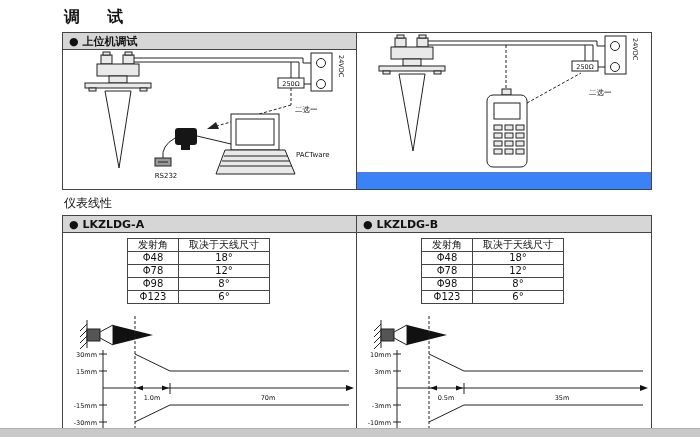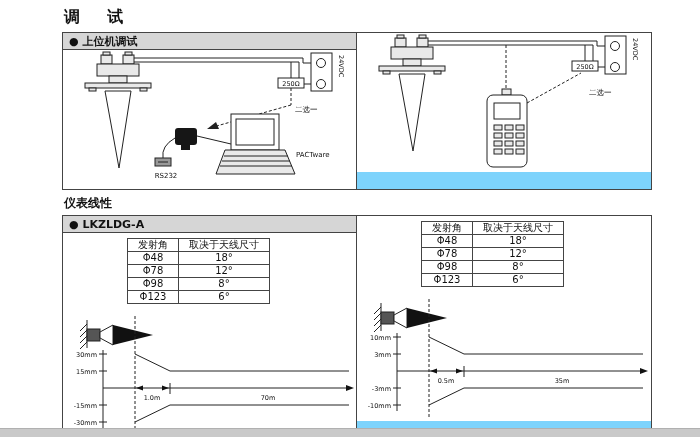--- a/index.html
+++ b/index.html
@@ -6,31 +6,31 @@
   html,body { width:700px; height:437px; }
   body {
     background:#fff;
     font-family:"DejaVu Sans","Liberation Sans",sans-serif;
     color:#111;
     position:relative;
     overflow:hidden;
   }
   .content { position:absolute; left:62px; top:5px; width:590px; }
   .doc-title { font-size:16px; font-weight:bold; white-space:pre; margin:2px 0 4px 2px; letter-spacing:1px; }
-  .grid { display:grid; grid-template-columns:1fr 1fr; border:1px solid #444; background:#7dd3fc; }
+  .grid { display:grid; grid-template-columns:1fr 1fr; border:1px solid #444; background:#3b82f6; }
   .panel { border-right:1px solid #444; min-width:0; }
   .panel:last-child { border-right:none; }
   .panel-header {
     background:#d6d6d6; border-bottom:1px solid #444;
     font-size:11px; font-weight:bold; padding:1px 6px; height:17px; line-height:15px;
     white-space:nowrap; overflow:hidden;
   }
   .panel-body { position:relative; height:139px; background:#fff; overflow:hidden; }
   .panel-body2 { position:relative; height:205px; background:#fff; overflow:hidden; }
-  .section-title { font-size:12px; font-weight:bold; margin:5px 0 3px 2px; }
+  .section-title { font-size:12px; font-weight:normal; margin:5px 0 3px 2px; }
   .spec-table { border-collapse:collapse; margin:5px 16px 2px 64px; font-size:10px; }
   .spec-table th, .spec-table td {
     border:1px solid #444; padding:0 10px; text-align:center;
     font-weight:normal; height:12.5px; line-height:12px; white-space:nowrap;
   }
   .spec-table th.u { }
   svg { display:block; }
   svg text { font-family:"DejaVu Sans","Liberation Sans",sans-serif; fill:#111; }
   .t6 { font-size:6.5px; }
   .t7 { font-size:7px; }
@@ -224,20 +224,21 @@
           <text class="t6" text-anchor="end" x="34" y="67.5">15mm</text>
           <text class="t6" text-anchor="end" x="34" y="101.5">-15mm</text>
           <text class="t6" text-anchor="end" x="34" y="118.5">-30mm</text>
           <text class="t6" text-anchor="middle" x="89" y="93.5">1.0m</text>
           <text class="t6" text-anchor="middle" x="205" y="93.5">70m</text>
         </svg>
       </div>
     </div>
 
     <div class="panel">
+      <div class="panel-header">● LKZLDG-B</div>
       <div class="panel-body2">
         <table class="spec-table">
           <tbody>
               <tr>
             <th>发射角</th>
             <th class="u">取决于天线尺寸</th>
           </tr>
           <tr>
             <td>Φ48</td>
             <td>18°</td>

